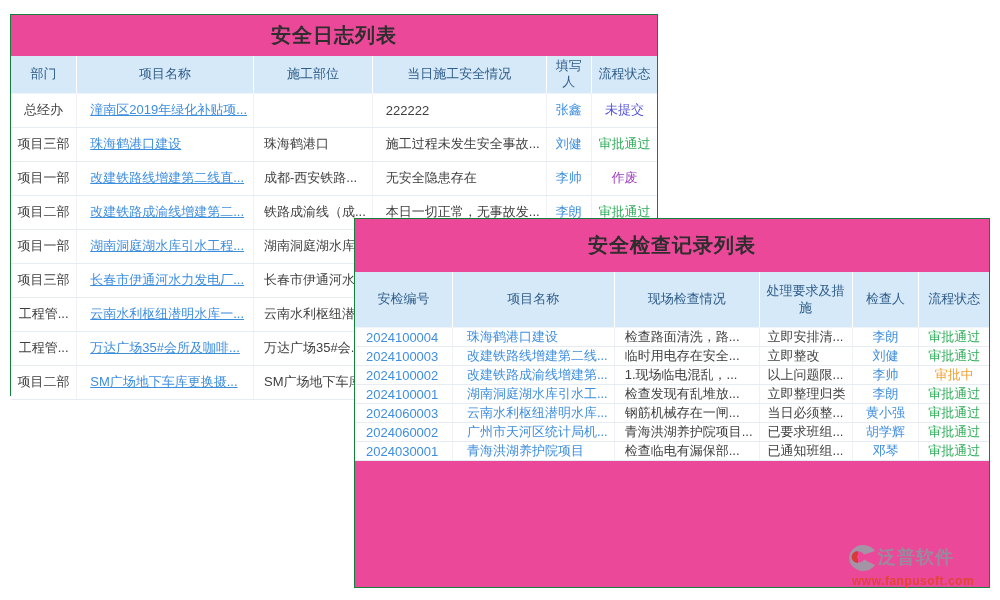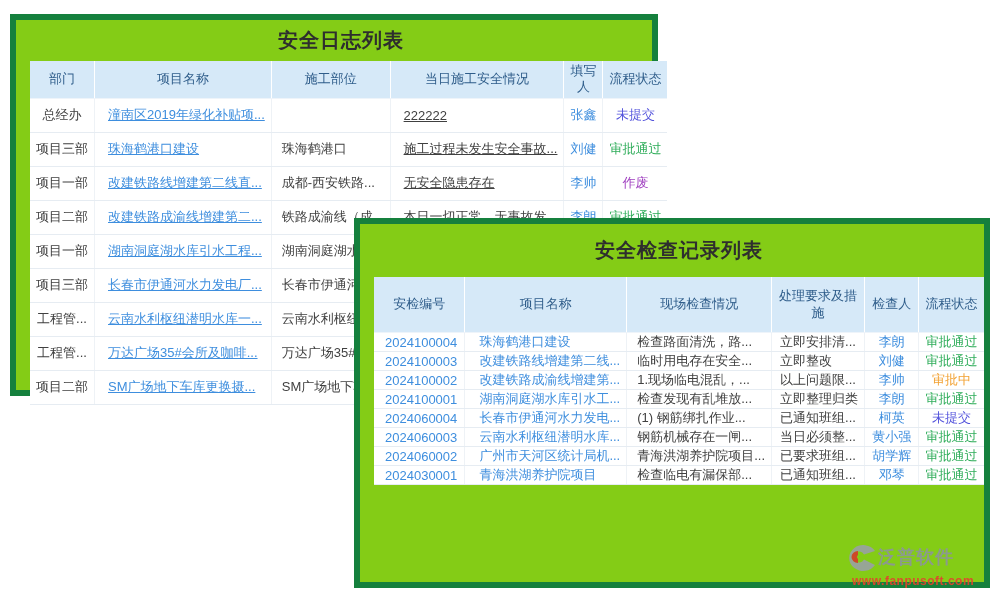--- a/index.html
+++ b/index.html
@@ -3,24 +3,23 @@
 <meta charset="utf-8">
 <style>
   html,body{margin:0;padding:0;}
   body{
     width:1000px;height:600px;position:relative;background:#ffffff;
     font-family:"Liberation Sans","DejaVu Sans",sans-serif;
     overflow:hidden;
   }
   .window{
     position:absolute;
-    border:6px solid #15803d;
-    background:#84cc16;
+    border:1px solid #15803d;
+    background:#ec4899;
     box-sizing:border-box;
-    padding-left:14px;
   }
   .win-title{
     display:flex;align-items:center;justify-content:center;
     font-size:20px;font-weight:bold;color:#2e2e2e;
     letter-spacing:1px;
   }
   table{
     border-collapse:collapse;table-layout:fixed;
     font-size:13px;color:#404040;background:#ffffff;
   }
@@ -39,21 +38,21 @@
   td:last-child{border-right:none;}
   .link{color:#3e8ede;cursor:pointer;}
   
   #log-window{left:10px;top:14px;width:648px;height:382px;z-index:1;}
   #log-window .win-title{height:41px;}
   #log-window th{height:32px;}
   #log-window tr.row{height:34px;}
   #log-window td:nth-child(1){text-align:center;}
   #log-window td:nth-child(2){padding-left:13px;text-decoration:underline;}
   #log-window td:nth-child(3){padding-left:10px;}
-  #log-window td:nth-child(4){padding-left:13px;text-decoration:underline;}
+  #log-window td:nth-child(4){padding-left:13px;}
   #log-window td:nth-child(5){text-align:center;}
   #log-window td:nth-child(6){text-align:center;}
   
   #inspection-window{left:354px;top:218px;width:636px;height:370px;z-index:2;}
   #inspection-window .win-title{height:53px;}
   #inspection-window th{height:51px;}
   #inspection-window tr.row{height:17px;}
   #inspection-window td:nth-child(1){padding-left:11px;}
   #inspection-window td:nth-child(2){padding-left:14px;}
   #inspection-window td:nth-child(3){padding-left:10px;}
@@ -221,28 +220,20 @@
     </tr>
     <tr class="row">
       <td class="link">2024100001</td>
       <td class="link">湖南洞庭湖水库引水工...</td>
       <td>检查发现有乱堆放...</td>
       <td>立即整理归类</td>
       <td class="link">李朗</td>
       <td style="color: rgb(47, 173, 90);">审批通过</td>
     </tr>
     <tr class="row">
-      <td class="link">2024060004</td>
-      <td class="link">长春市伊通河水力发电...</td>
-      <td>(1) 钢筋绑扎作业...</td>
-      <td>已通知班组...</td>
-      <td class="link">柯英</td>
-      <td style="color: rgb(83, 83, 220);">未提交</td>
-    </tr>
-    <tr class="row">
       <td class="link">2024060003</td>
       <td class="link">云南水利枢纽潜明水库...</td>
       <td>钢筋机械存在一闸...</td>
       <td>当日必须整...</td>
       <td class="link">黄小强</td>
       <td style="color: rgb(47, 173, 90);">审批通过</td>
     </tr>
     <tr class="row">
       <td class="link">2024060002</td>
       <td class="link">广州市天河区统计局机...</td>

